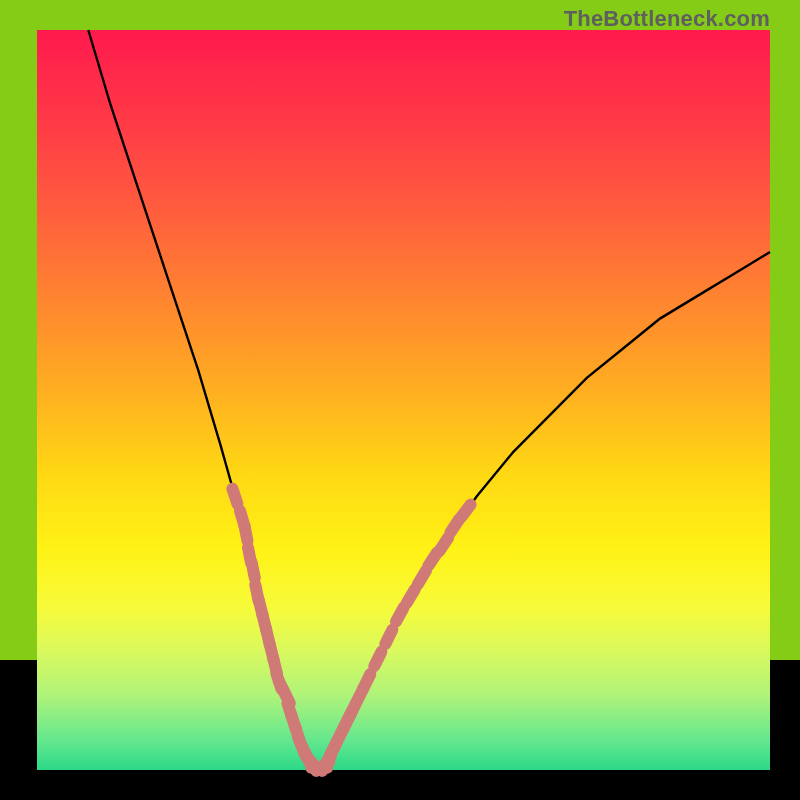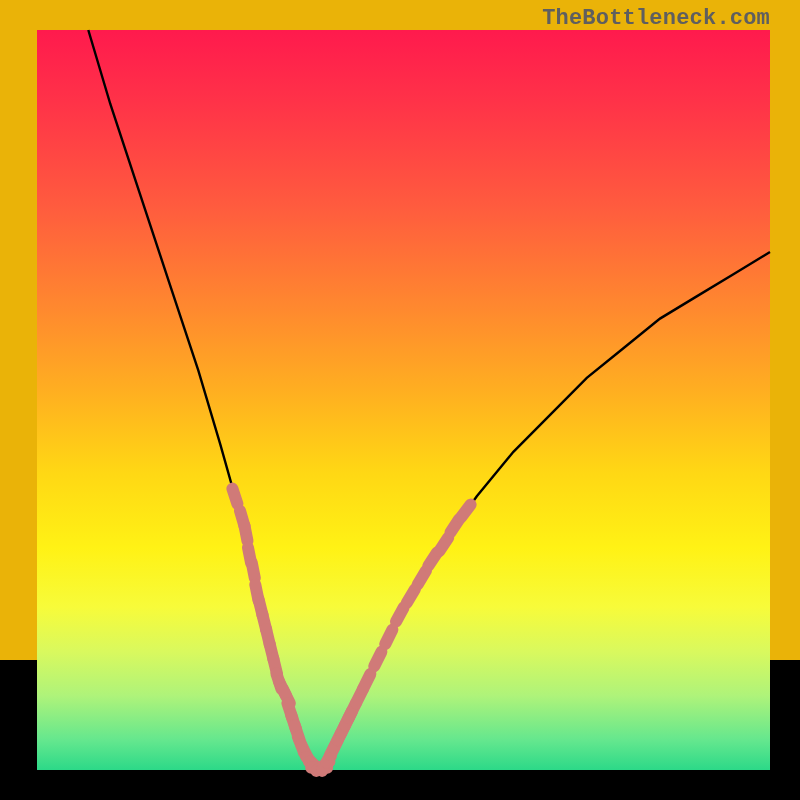--- a/index.html
+++ b/index.html
@@ -10,22 +10,21 @@
     background: #000;
     overflow: hidden;
     font-family: Arial, Helvetica, sans-serif;
   }
   .frame {
     position: absolute;
     left: 0;
     top: 0;
     width: 800px;
     height: 660px;
-    background: #eab308;
-    font-family: Liberation Mono, monospace;
+    background: #84cc16;
   }
   .plot-area {
     position: absolute;
     left: 37px;
     top: 30px;
     width: 733px;
     height: 740px;
     
     background: linear-gradient(
       to bottom,

